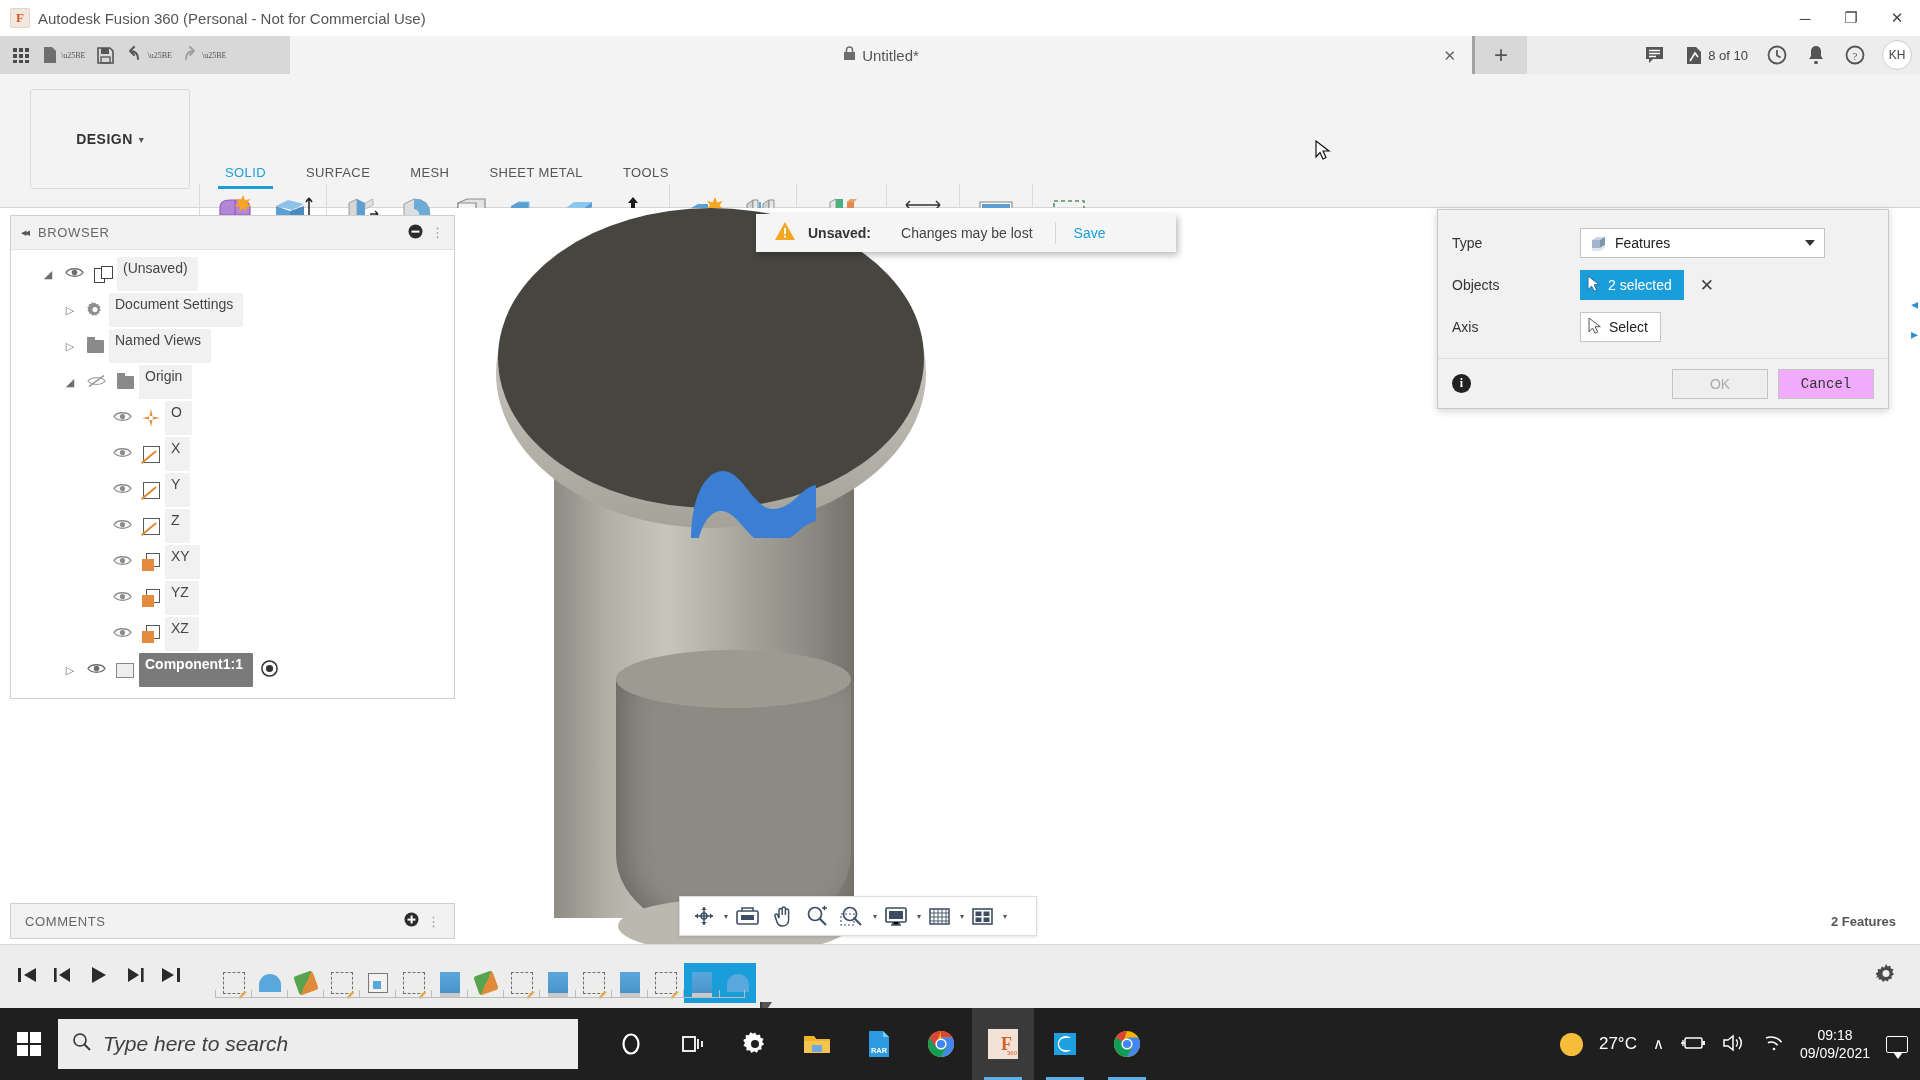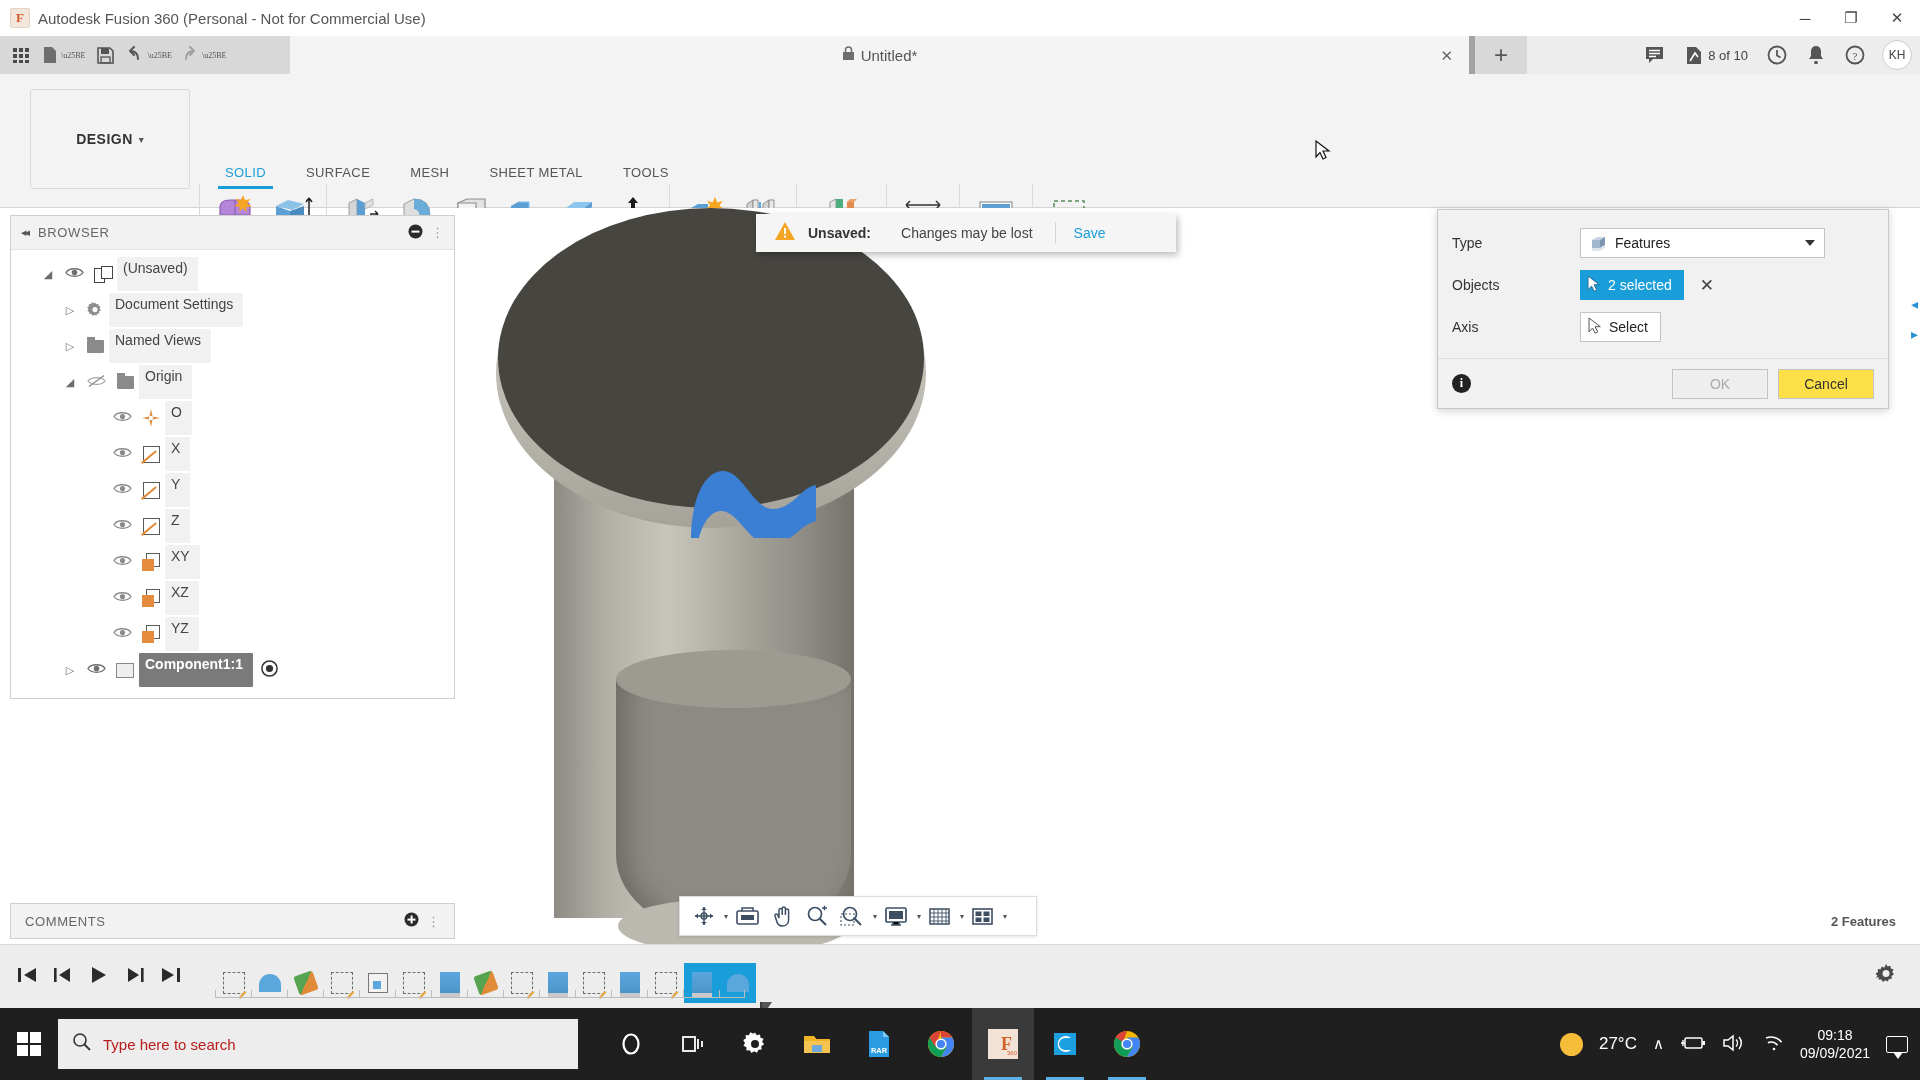--- a/index.html
+++ b/index.html
@@ -42,21 +42,21 @@
   }
   .caret{ font-size:8px; margin-left:2px; color:#555; }
 
   .tabstrip{
     position:absolute;left:290px;top:0;right:0;height:38px;
     background:#ededed;display:flex;align-items:center;
   }
   .doc-tab{
     position:absolute;left:0;top:0;height:38px;width:1185px;
     background:#f4f4f4;display:flex;align-items:center;justify-content:center;
-    border-right:6px solid #a3a3a3;
+    border-right:3px solid #a3a3a3;
   }
   .doc-tab .lock{ margin-right:6px; color:#666; font-size:14px;}
   .doc-tab .name{ font-size:15px; color:#555; }
   .doc-tab .tabclose{ position:absolute; right:16px; top:11px; color:#666; font-size:15px;}
   .newtab{
     position:absolute;left:1185px;top:0;width:52px;height:38px;
     background:#d8d8d8;display:flex;align-items:center;justify-content:center;
     font-size:24px;color:#555;font-weight:300;
   }
   .tabstrip-right{
@@ -250,21 +250,21 @@
   .cp-info{
     width:19px;height:19px;border-radius:50%;background:#222;color:#fff;
     display:flex;align-items:center;justify-content:center;font-size:12px;font-weight:bold;
     font-family:"Liberation Serif",serif;
   }
   .cp-btn{
     margin-left:10px;height:30px;min-width:96px;border:1px solid #c4c4c4;background:#efefef;
     display:flex;align-items:center;justify-content:center;font-size:14px;color:#444;
   }
   .cp-btn.ok{ color:#aaa;background:#eee;margin-left:auto;}
-  .cp-btn.cancel{ color:#333;background:#fde047;}
+  .cp-btn.cancel{ color:#333;background:#f0abfc;font-family:Liberation Mono, monospace;}
 
   
   .cursor-arrow{ position:absolute;width:0;height:0;pointer-events:none;}
   .cursor-arrow svg{ display:block; }
 
   
   .timeline{
     position:absolute;left:0;bottom:72px;width:1920px;height:64px;background:#ededed;
     border-top:1px solid #d8d8d8;display:flex;align-items:center;
   }
@@ -298,21 +298,21 @@
     position:absolute;left:0;bottom:0;width:1920px;height:72px;background:#1f1f1f;
     display:flex;align-items:center;
   }
   .tb-start{ width:58px;height:72px;display:flex;align-items:center;justify-content:center;}
   .win-logo{ width:24px;height:24px;display:grid;grid-template-columns:1fr 1fr;grid-template-rows:1fr 1fr;gap:2.5px;}
   .win-logo i{ background:#fff; display:block;}
   .tb-search{
     width:520px;height:50px;background:#ededed;display:flex;align-items:center;padding:0 14px;gap:12px;
   }
   .tb-search .mag{ color:#333;font-size:19px;}
-  .tb-search .ph{ color:#b91c1c;font-size:15px;}
+  .tb-search .ph{ color:#404040;font-size:21px;font-style:italic;}
   .tb-icons{ display:flex;align-items:center;gap:0;margin-left:22px;}
   .tb-app{
     width:62px;height:72px;display:flex;align-items:center;justify-content:center;position:relative;
   }
   .tb-app.active{ background:#3a3a3a; }
   .tb-app .underline{
     position:absolute;bottom:0;left:12px;right:12px;height:3px;background:#5bb0e8;
   }
   .tray{ margin-left:auto;display:flex;align-items:center;gap:16px;padding-right:12px;color:#fff;}
   .tray .temp{ font-size:17px; }
@@ -769,34 +769,34 @@
     <div class="node" style="padding-left:96px;">
       <span class="eye">
         <svg width="19" height="13" viewBox="0 0 19 13">
             <path d="M1 6.5 C4 1.5 15 1.5 18 6.5 C15 11.5 4 11.5 1 6.5z" fill="none" stroke="#8a8a8a" stroke-width="1.3"></path>
             <circle cx="9.5" cy="6.5" r="2.6" fill="#8a8a8a"></circle>
           </svg>
       </span>
       <span class="nicon">
           <span class="ic-orange"></span>
         </span>
-      <span class="nlabel">XZ</span>
+      <span class="nlabel">YZ</span>
     </div>
 
     <div class="node" style="padding-left:96px;">
       <span class="eye">
         <svg width="19" height="13" viewBox="0 0 19 13">
             <path d="M1 6.5 C4 1.5 15 1.5 18 6.5 C15 11.5 4 11.5 1 6.5z" fill="none" stroke="#8a8a8a" stroke-width="1.3"></path>
             <circle cx="9.5" cy="6.5" r="2.6" fill="#8a8a8a"></circle>
           </svg>
       </span>
       <span class="nicon">
           <span class="ic-orange"></span>
         </span>
-      <span class="nlabel">YZ</span>
+      <span class="nlabel">XZ</span>
     </div>
 
     <div class="node selected" style="padding-left:48px;">
       <span class="arrow">▷</span>
       <span class="eye">
         <svg width="19" height="13" viewBox="0 0 19 13">
             <path d="M1 6.5 C4 1.5 15 1.5 18 6.5 C15 11.5 4 11.5 1 6.5z" fill="none" stroke="#6f6f6f" stroke-width="1.4"></path>
             <circle cx="9.5" cy="6.5" r="2.8" fill="#6f6f6f"></circle>
           </svg>
       </span>

